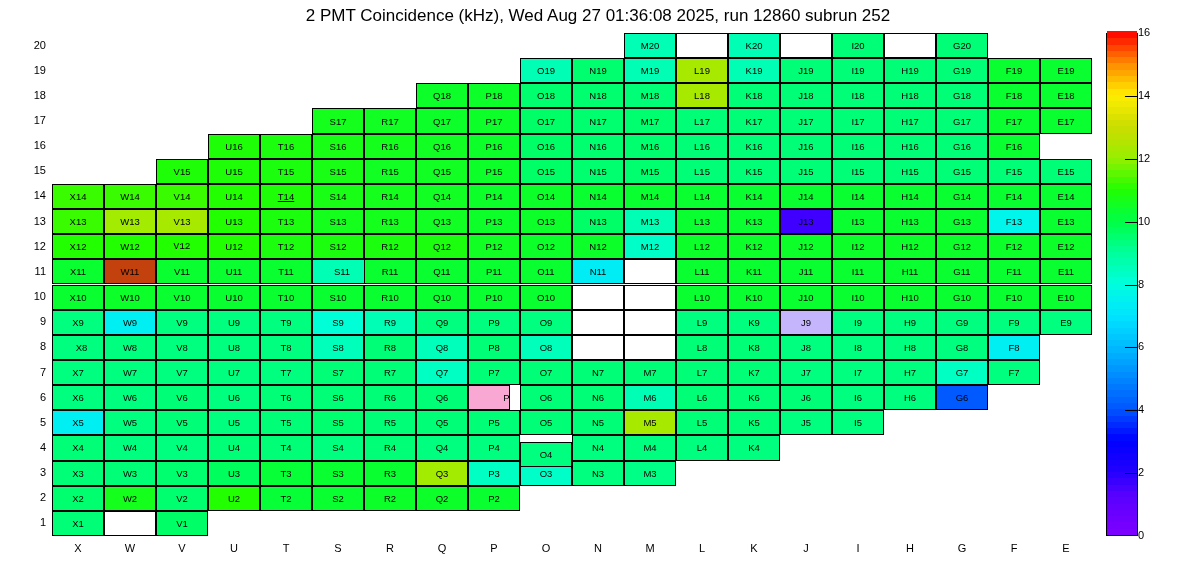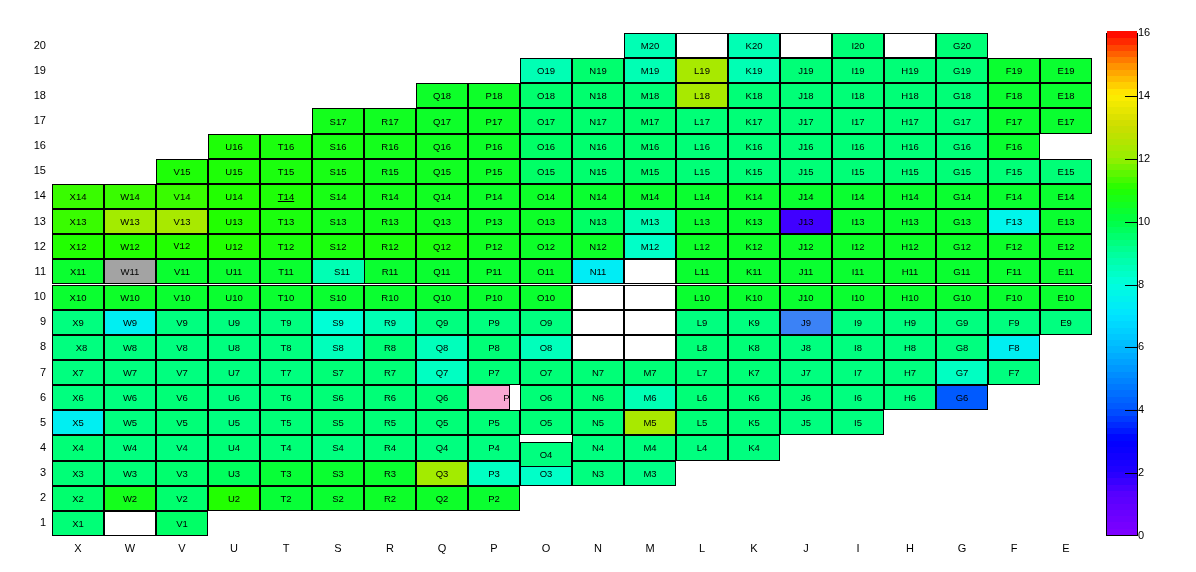--- a/index.html
+++ b/index.html
@@ -75,20 +75,21 @@
     width:12px;
     height:1px;
     background:#000;
   }
 </style>
 </head>
 <body>
 
 <div id="root">
 
+  <div id="title">2 PMT Coincidence (kHz), Wed Aug 27 01:36:08 2025, run 12860 subrun 252</div>
 
   <div id="plot">
       <div class="cell" style="left: 0px; top: 477.85px; width: 52px; height: 25.15px; background: rgb(0, 255, 119);">X1</div>
       <div class="cell" style="left: 52px; top: 477.85px; width: 52px; height: 25.15px; background: rgb(255, 255, 255);"></div>
       <div class="cell" style="left: 104px; top: 477.85px; width: 52px; height: 25.15px; background: rgb(0, 255, 102);">V1</div>
       <div class="cell" style="left: 0px; top: 452.7px; width: 52px; height: 25.15px; background: rgb(0, 255, 110);">X2</div>
       <div class="cell" style="left: 52px; top: 452.7px; width: 52px; height: 25.15px; background: rgb(20, 255, 28);">W2</div>
       <div class="cell" style="left: 104px; top: 452.7px; width: 52px; height: 25.15px; background: rgb(0, 255, 110);">V2</div>
       <div class="cell" style="left: 156px; top: 452.7px; width: 52px; height: 25.15px; background: rgb(34, 255, 1);">U2</div>
       <div class="cell" style="left: 208px; top: 452.7px; width: 52px; height: 25.15px; background: rgb(7, 255, 55);">T2</div>
@@ -201,21 +202,21 @@
       <div class="cell" style="left: 208px; top: 276.65px; width: 52px; height: 25.15px; background: rgb(0, 255, 127);">T9</div>
       <div class="cell" style="left: 260px; top: 276.65px; width: 52px; height: 25.15px; background: rgb(0, 255, 214);">S9</div>
       <div class="cell" style="left: 312px; top: 276.65px; width: 52px; height: 25.15px; background: rgb(0, 255, 180);">R9</div>
       <div class="cell" style="left: 364px; top: 276.65px; width: 52px; height: 25.15px; background: rgb(0, 255, 127);">Q9</div>
       <div class="cell" style="left: 416px; top: 276.65px; width: 52px; height: 25.15px; background: rgb(0, 255, 127);">P9</div>
       <div class="cell" style="left: 468px; top: 276.65px; width: 52px; height: 25.15px; background: rgb(0, 255, 127);">O9</div>
       <div class="cell" style="left: 520px; top: 276.65px; width: 52px; height: 25.15px; background: rgb(255, 255, 255);"></div>
       <div class="cell" style="left: 572px; top: 276.65px; width: 52px; height: 25.15px; background: rgb(255, 255, 255);"></div>
       <div class="cell" style="left: 624px; top: 276.65px; width: 52px; height: 25.15px; background: rgb(0, 255, 127);">L9</div>
       <div class="cell" style="left: 676px; top: 276.65px; width: 52px; height: 25.15px; background: rgb(0, 255, 127);">K9</div>
-      <div class="cell" style="left: 728px; top: 276.65px; width: 52px; height: 25.15px; background: #3b82f6;">J9</div>
+      <div class="cell" style="left: 728px; top: 276.65px; width: 52px; height: 25.15px; background: #c4b5fd;">J9</div>
       <div class="cell" style="left: 780px; top: 276.65px; width: 52px; height: 25.15px; background: rgb(0, 255, 127);">I9</div>
       <div class="cell" style="left: 832px; top: 276.65px; width: 52px; height: 25.15px; background: rgb(0, 255, 127);">H9</div>
       <div class="cell" style="left: 884px; top: 276.65px; width: 52px; height: 25.15px; background: rgb(0, 255, 127);">G9</div>
       <div class="cell" style="left: 936px; top: 276.65px; width: 52px; height: 25.15px; background: rgb(0, 255, 127);">F9</div>
       <div class="cell" style="left: 988px; top: 276.65px; width: 52px; height: 25.15px; background: rgb(0, 255, 127);">E9</div>
       <div class="cell" style="left: 0px; top: 251.5px; width: 52px; height: 25.15px; background: rgb(10, 255, 48);">X10</div>
       <div class="cell" style="left: 52px; top: 251.5px; width: 52px; height: 25.15px; background: rgb(13, 255, 41);">W10</div>
       <div class="cell" style="left: 104px; top: 251.5px; width: 52px; height: 25.15px; background: rgb(10, 255, 48);">V10</div>
       <div class="cell" style="left: 156px; top: 251.5px; width: 52px; height: 25.15px; background: rgb(10, 255, 48);">U10</div>
       <div class="cell" style="left: 208px; top: 251.5px; width: 52px; height: 25.15px; background: rgb(10, 255, 48);">T10</div>
@@ -228,21 +229,21 @@
       <div class="cell" style="left: 572px; top: 251.5px; width: 52px; height: 25.15px; background: rgb(255, 255, 255);"></div>
       <div class="cell" style="left: 624px; top: 251.5px; width: 52px; height: 25.15px; background: rgb(10, 255, 48);">L10</div>
       <div class="cell" style="left: 676px; top: 251.5px; width: 52px; height: 25.15px; background: rgb(10, 255, 48);">K10</div>
       <div class="cell" style="left: 728px; top: 251.5px; width: 52px; height: 25.15px; background: rgb(10, 255, 48);">J10</div>
       <div class="cell" style="left: 780px; top: 251.5px; width: 52px; height: 25.15px; background: rgb(10, 255, 48);">I10</div>
       <div class="cell" style="left: 832px; top: 251.5px; width: 52px; height: 25.15px; background: rgb(10, 255, 48);">H10</div>
       <div class="cell" style="left: 884px; top: 251.5px; width: 52px; height: 25.15px; background: rgb(10, 255, 48);">G10</div>
       <div class="cell" style="left: 936px; top: 251.5px; width: 52px; height: 25.15px; background: rgb(10, 255, 48);">F10</div>
       <div class="cell" style="left: 988px; top: 251.5px; width: 52px; height: 25.15px; background: rgb(10, 255, 48);">E10</div>
       <div class="cell" style="left: 0px; top: 226.35px; width: 52px; height: 25.15px; background: rgb(10, 255, 48);">X11</div>
-      <div class="cell" style="left: 52px; top: 226.35px; width: 52px; height: 25.15px; background: #a3a3a3;">W11</div>
+      <div class="cell" style="left: 52px; top: 226.35px; width: 52px; height: 25.15px; background: #c2410c;">W11</div>
       <div class="cell" style="left: 104px; top: 226.35px; width: 52px; height: 25.15px; background: rgb(10, 255, 48);">V11</div>
       <div class="cell" style="left: 156px; top: 226.35px; width: 52px; height: 25.15px; background: rgb(10, 255, 48);">U11</div>
       <div class="cell" style="left: 208px; top: 226.35px; width: 52px; height: 25.15px; background: rgb(10, 255, 48);">T11</div>
       <div class="cell" style="left: 260px; top: 226.35px; width: 60px; height: 25.15px; background: rgb(0, 255, 180);">S11</div>
       <div class="cell" style="left: 312px; top: 226.35px; width: 52px; height: 25.15px; background: rgb(10, 255, 48);">R11</div>
       <div class="cell" style="left: 364px; top: 226.35px; width: 52px; height: 25.15px; background: rgb(10, 255, 48);">Q11</div>
       <div class="cell" style="left: 416px; top: 226.35px; width: 52px; height: 25.15px; background: rgb(10, 255, 48);">P11</div>
       <div class="cell" style="left: 468px; top: 226.35px; width: 52px; height: 25.15px; background: rgb(10, 255, 48);">O11</div>
       <div class="cell" style="left: 520px; top: 226.35px; width: 52px; height: 25.15px; background: rgb(0, 237, 245);">N11</div>
       <div class="cell" style="left: 572px; top: 226.35px; width: 52px; height: 25.15px; background: rgb(255, 255, 255);"></div>

